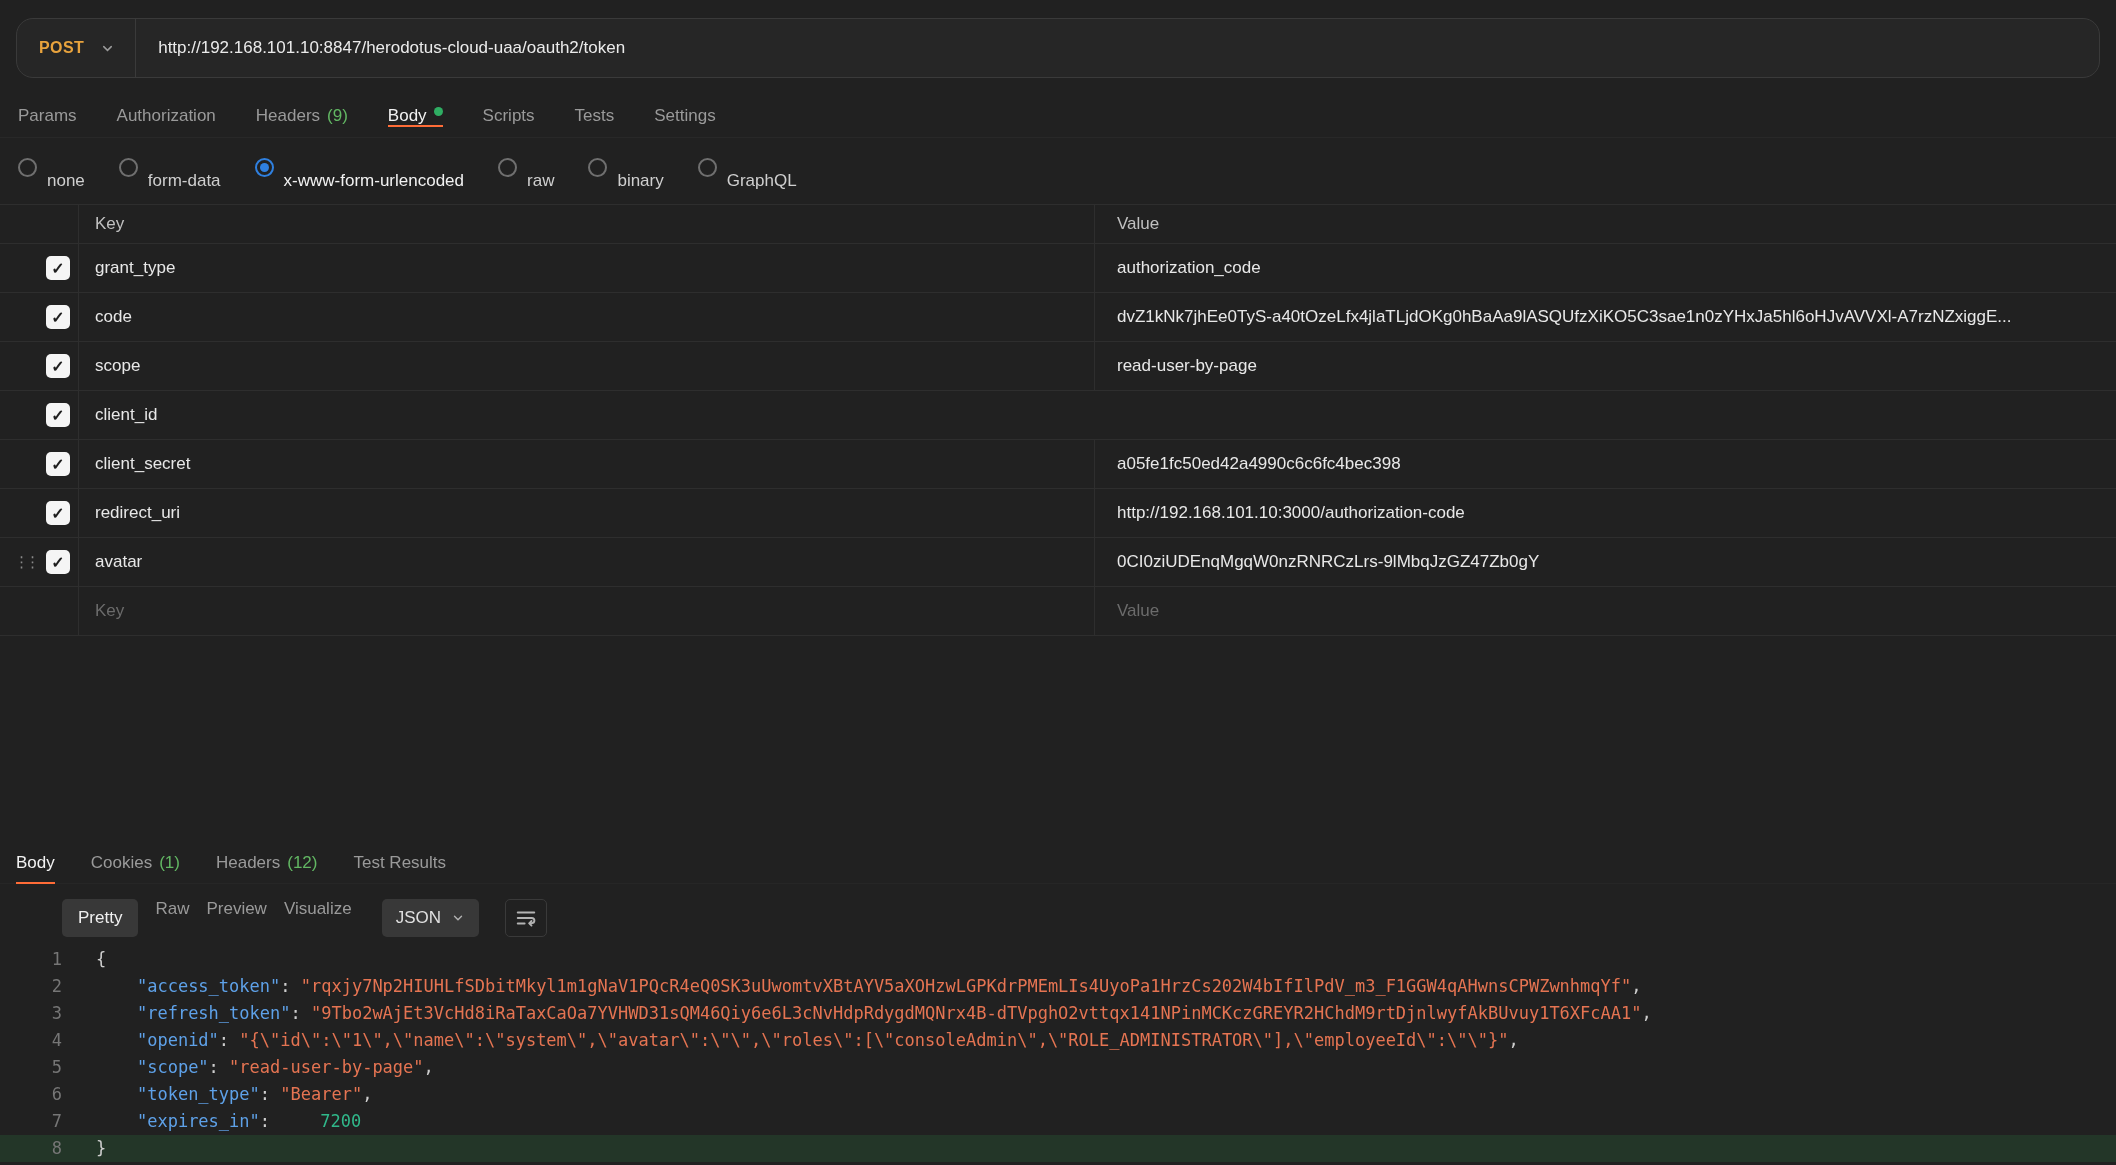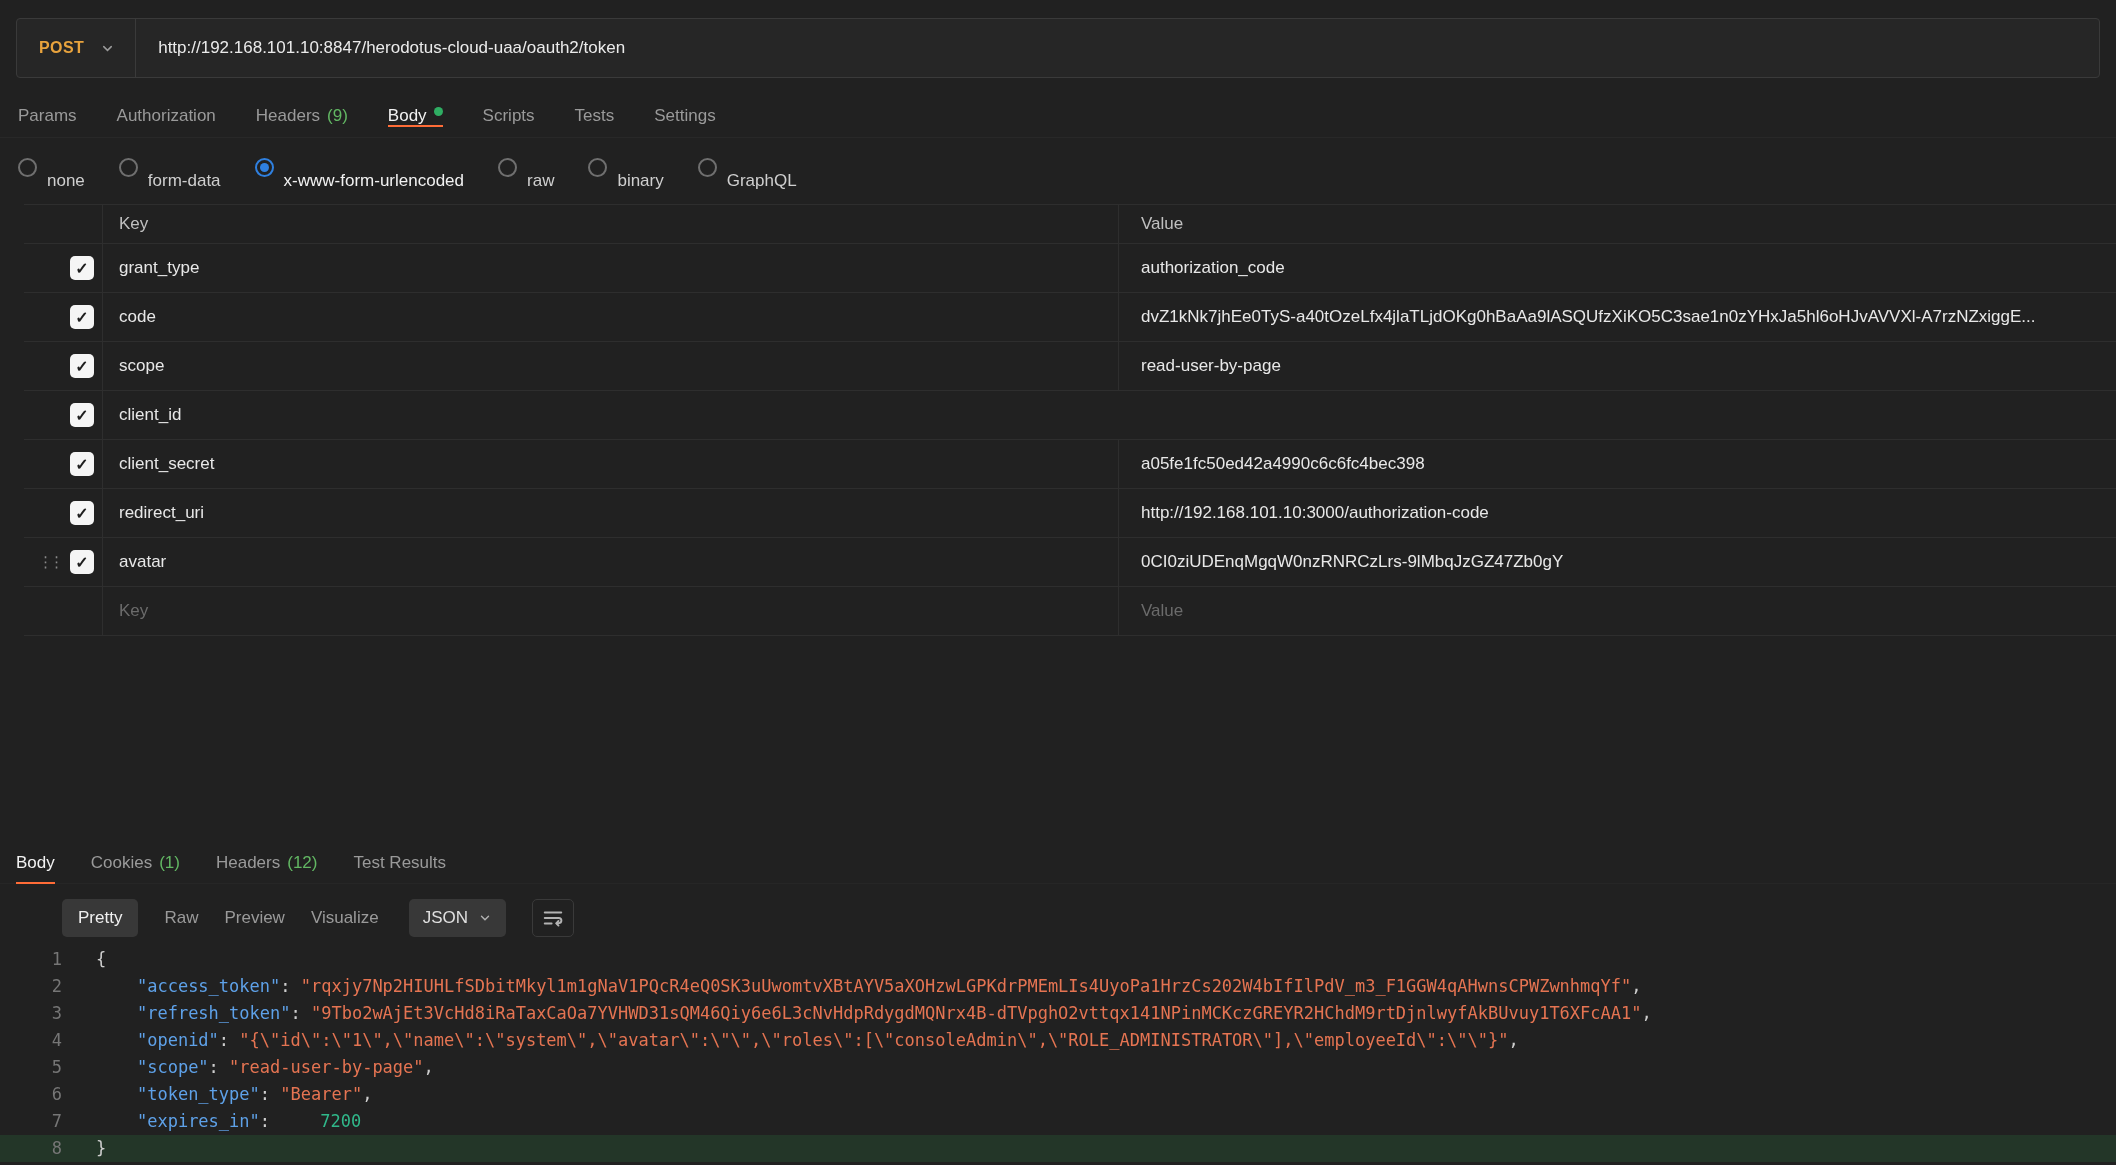--- a/index.html
+++ b/index.html
@@ -8,21 +8,21 @@
     background: #212121;
     color: #e8e8e8;
     font-family: "Liberation Sans", sans-serif;
     font-size: 17px;
   }
 
   
   .url-row {
     display: flex; align-items: stretch;
     margin: 18px 16px 0 16px; height: 60px;
-    background: #262626; border: 1px solid #3a3a3a; border-radius: 4px;
+    background: #262626; border: 1px solid #3a3a3a; border-radius: 17px;
     overflow: hidden;
   }
   .method {
     display: flex; align-items: center; gap: 16px;
     padding: 0 20px 0 22px; border-right: 1px solid #3a3a3a;
     cursor: pointer; flex: 0 0 auto;
   }
   .method-label { color: #e8a33d; font-weight: 700; font-size: 16px; letter-spacing: .4px; }
   .chev { flex: 0 0 auto; }
   .url-input {
@@ -67,21 +67,21 @@
     content: ""; position: absolute; inset: 3px; border-radius: 50%;
     background: #2f80e0;
   }
   .mode-label { color: #cfcfcf; margin-top: 28px; }
   .mode.selected .mode-label { color: #f2f2f2; }
 
   
   .kv-table { margin-top: 20px; }
   .kv-row {
     display: grid; grid-template-columns: 78px 1016px 1fr;
-    min-height: 49px; border-bottom: 1px solid #2e2e2e; margin-left: 24px;
+    min-height: 49px; border-bottom: 1px solid #2e2e2e;
   }
   .kv-header { min-height: 40px; border-top: 1px solid #2e2e2e; color: #c0c0c0; }
   .cell { display: flex; align-items: center; height: 100%; }
   .key-cell   { border-left: 1px solid #2e2e2e; padding-left: 16px; }
   .value-cell { border-left: 1px solid #2e2e2e; padding-left: 22px; padding-right: 16px;
                 overflow: hidden; white-space: nowrap; }
   .check-cell { position: relative; }
   .checkbox {
     width: 24px; height: 24px; margin-left: 46px; border-radius: 5px;
     background: #f5f5f5; color: #1e1e1e; font-weight: 700; font-size: 16px;
@@ -101,21 +101,21 @@
   
   .response-pane { margin-top: 206px; }
   .res-tabs {
     display: flex; gap: 36px; align-items: stretch;
     height: 42px; padding-left: 16px; border-bottom: 1px solid #262626;
   }
   .res-toolbar {
     display: flex; align-items: center; gap: 26px;
     margin-top: 14px; height: 40px; padding-left: 16px;
   }
-  .view-modes { display: flex; align-items: center; gap: 26px; padding-left: 46px; }
+  .view-modes { display: flex; gap: 17px; padding-left: 46px; }
   .vmode { color: #9a9a9a; cursor: pointer; }
   .vmode.active {
     background: #383838; color: #f0f0f0;
     padding: 9px 16px; border-radius: 5px;
   }
   .fmt-dropdown {
     display: flex; align-items: center; gap: 10px;
     background: #383838; color: #e0e0e0;
     padding: 9px 14px; border-radius: 5px; cursor: pointer; margin-left: 4px;
   }

